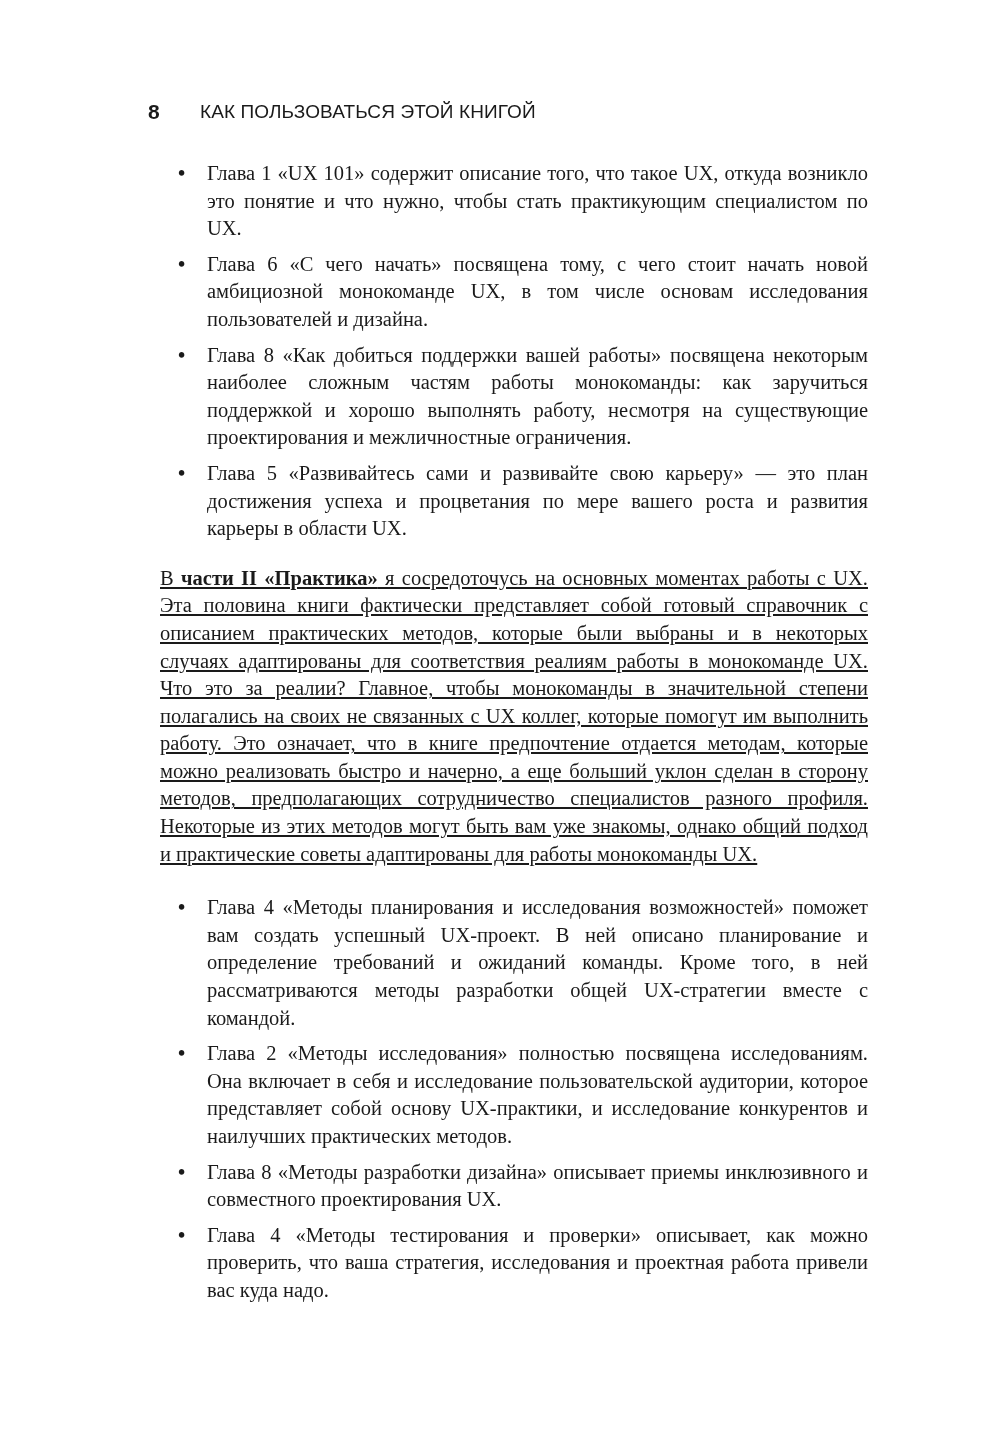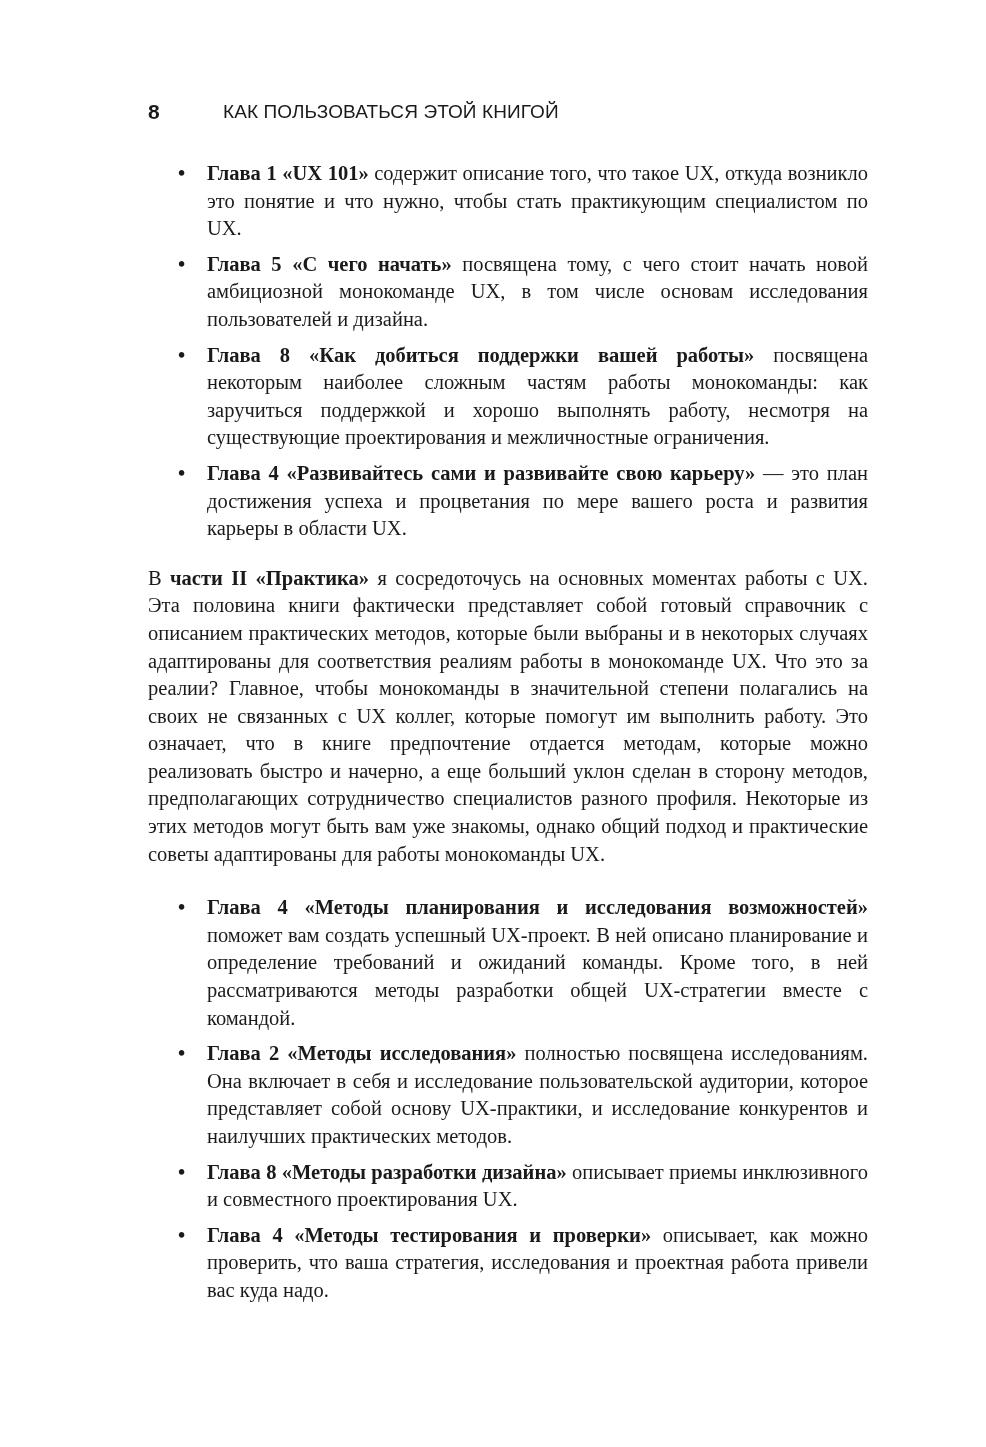--- a/index.html
+++ b/index.html
@@ -1,50 +1,50 @@
 <!DOCTYPE html>
 <html><head>
 <meta charset="utf-8">
 <style>
   html, body { margin: 0; padding: 0; background: #ffffff; }
   body { width: 986px; height: 1447px; position: relative; overflow: hidden; color: #1a1a1a; }
   .running-head { position: absolute; top: 98px; left: 148px; height: 28px; display: flex; align-items: center; font-family: "Liberation Sans", sans-serif; }
   .page-num { font-weight: bold; font-size: 21px; width: 52px; }
-  .head-title { font-size: 19px; letter-spacing: 0.1px; margin-left: 23px; }
+  .head-title { font-size: 19px; letter-spacing: 0.1px; }
   .content { position: absolute; left: 148px; top: 160px; width: 720px; font-family: "Liberation Serif", serif; font-size: 20.5px; line-height: 27.6px; text-align: justify; hyphens: manual; }
   ul.chapters { list-style: none; margin: 0; padding: 0; }
   ul.chapters li { position: relative; padding-left: 59px; margin-bottom: 8px; }
   ul.chapters li .bullet { position: absolute; left: 30px; top: 0; font-weight: bold; }
-  ul.chapters li b { font-weight: bold; }
-  .para { margin: 22px 0 26px 0; }
+  ul.chapters li b { font-weight: normal; }
+  .para { margin: 22px 0 26px 12px; text-decoration: underline; }
   .para b { font-weight: bold; }
   .list-1 { }
   .list-2 { }
 </style>
 </head>
 <body>
 
 <div class="running-head">
   <span class="page-num">8</span>
   <span class="head-title">КАК ПОЛЬЗОВАТЬСЯ ЭТОЙ КНИГОЙ</span>
 </div>
 
 <div class="content">
   <ul class="chapters list-1">
     <li>
       <span class="bullet">•</span><b>Глава 1 «UX 101»</b><span> содержит описание того, что такое UX, откуда возникло это понятие и что нужно, чтобы стать практикующим специалистом по UX.</span>
     </li>
     <li>
-      <span class="bullet">•</span><b>Глава 5 «С чего начать»</b><span> посвящена тому, с чего стоит начать новой амбициозной монокоманде UX, в том числе основам исследования пользователей и дизайна.</span>
+      <span class="bullet">•</span><b>Глава 6 «С чего начать»</b><span> посвящена тому, с чего стоит начать новой амбициозной монокоманде UX, в том числе основам исследования пользователей и дизайна.</span>
     </li>
     <li>
       <span class="bullet">•</span><b>Глава 8 «Как добиться поддержки вашей работы»</b><span> посвящена некоторым наиболее сложным частям работы монокоманды: как заручиться поддержкой и хорошо выполнять работу, несмотря на существующие проектирования и межличностные ограничения.</span>
     </li>
     <li>
-      <span class="bullet">•</span><b>Глава 4 «Развивайтесь сами и развивайте свою карьеру»</b><span> — это план достижения успеха и процветания по мере вашего роста и развития карьеры в области UX.</span>
+      <span class="bullet">•</span><b>Глава 5 «Развивайтесь сами и развивайте свою карьеру»</b><span> — это план достижения успеха и процветания по мере вашего роста и развития карьеры в области UX.</span>
     </li>
   </ul>
 
   <p class="para"><span>В </span><b>части II «Практика»</b><span> я сосредоточусь на основных моментах работы с UX. Эта половина книги фактически представляет собой готовый справочник с описанием практических методов, которые были выбраны и в некоторых случаях адаптированы для соответствия реалиям работы в монокоманде UX. Что это за реалии? Главное, чтобы монокоманды в значительной степени полагались на своих не связанных с UX коллег, которые помогут им выполнить работу. Это означает, что в книге предпочтение отдается методам, которые можно реализовать быстро и начерно, а еще больший уклон сделан в сторону методов, предполагающих сотрудничество специалистов разного профиля. Некоторые из этих методов могут быть вам уже знакомы, однако общий подход и практические советы адаптированы для работы монокоманды UX.</span></p>
 
   <ul class="chapters list-2">
     <li>
       <span class="bullet">•</span><b>Глава 4 «Методы планирования и исследования возможностей»</b><span> поможет вам создать успешный UX-проект. В ней описано планирование и определение требований и ожиданий команды. Кроме того, в ней рассматриваются методы разработки общей UX-стратегии вместе с командой.</span>
     </li>
     <li>

